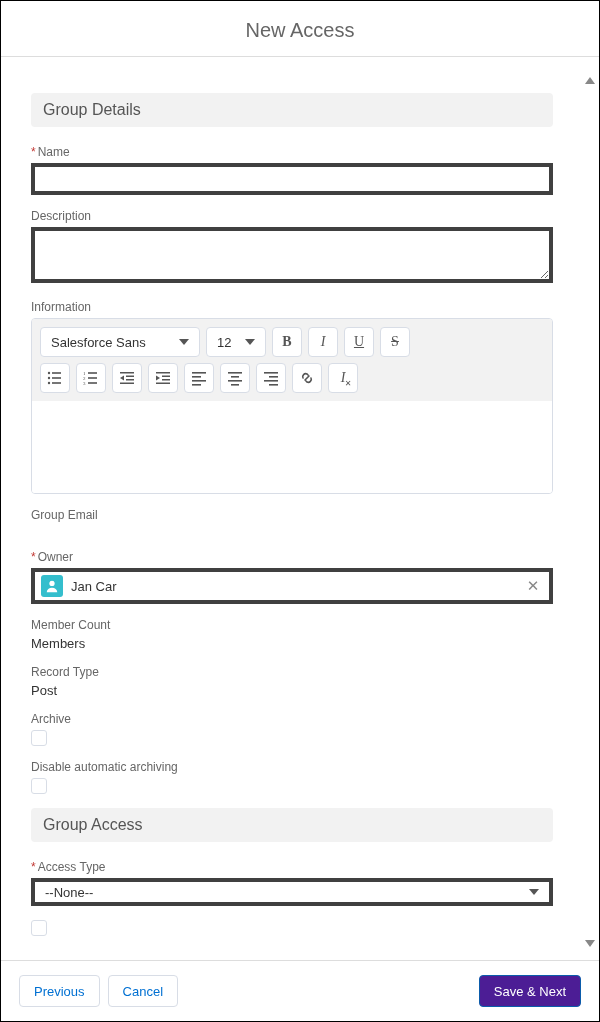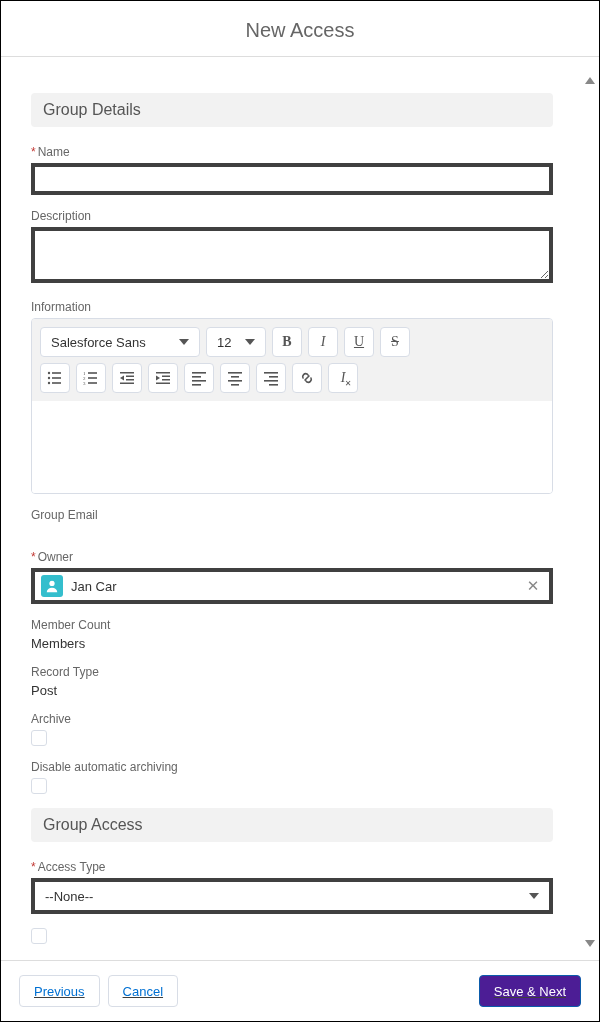--- a/index.html
+++ b/index.html
@@ -144,37 +144,36 @@
     .checkbox {
       width: 16px; height: 16px;
       border: 1px solid #d8dde6;
       border-radius: 3px;
       background: #fff;
       display: block;
       margin-top: 4px;
       cursor: pointer;
     }
     .select-box {
-      height: 36px;
+      height: 28px;
       display: flex;
       align-items: center;
       justify-content: space-between;
       padding: 0 10px;
       cursor: pointer;
     }
     .footer {
       position: absolute;
       bottom: 0; left: 0; right: 0;
       border-top: 1px solid #ddd;
       padding: 14px 18px;
       display: flex;
       align-items: center;
       gap: 8px;
       background: #fff;
-      text-decoration: underline;
     }
     .btn {
       height: 32px;
       padding: 0 14px;
       border-radius: 4px;
       font-size: 13px;
       cursor: pointer;
       display: inline-flex;
       align-items: center;
     }

